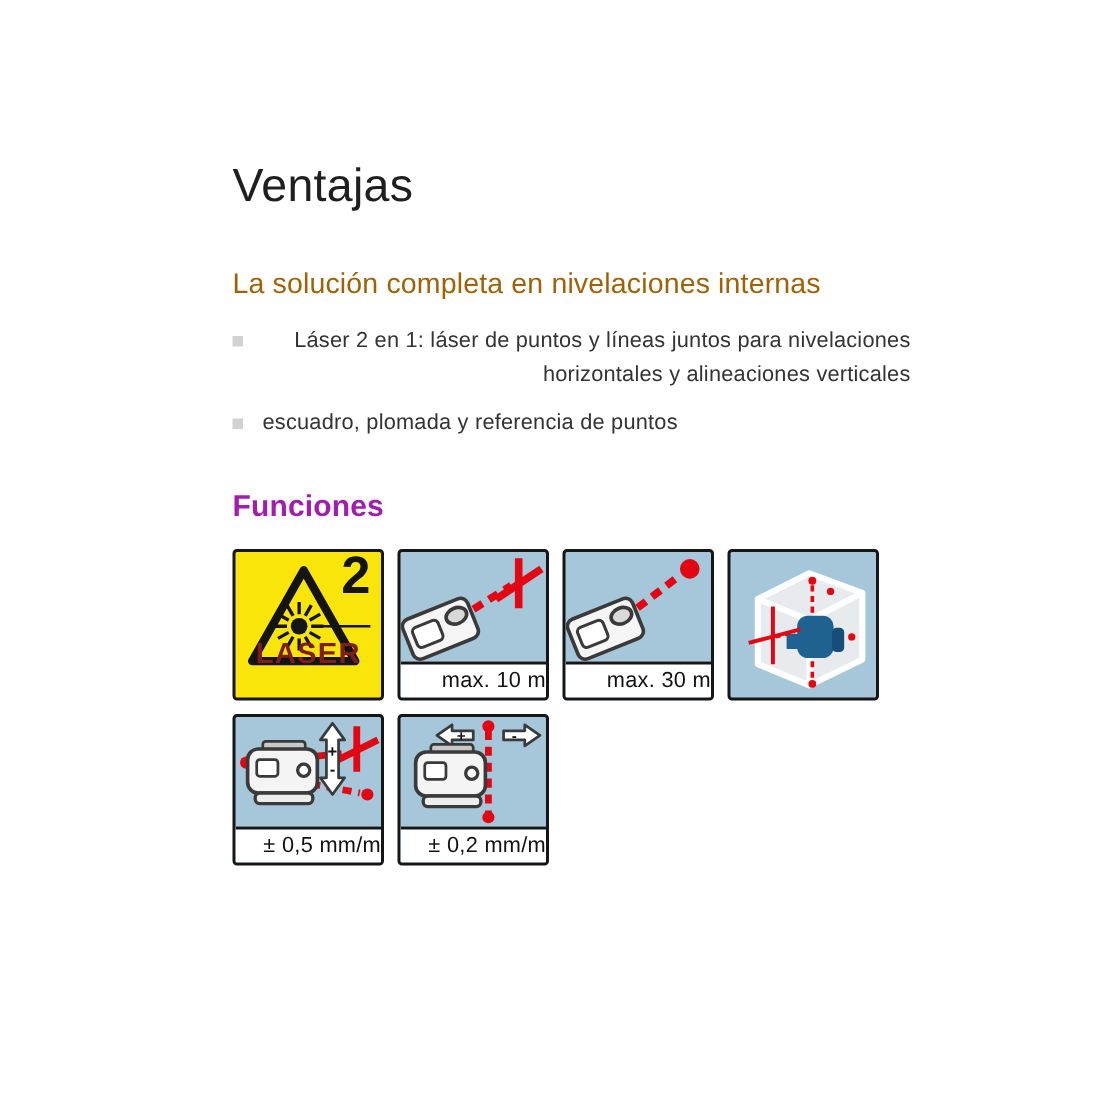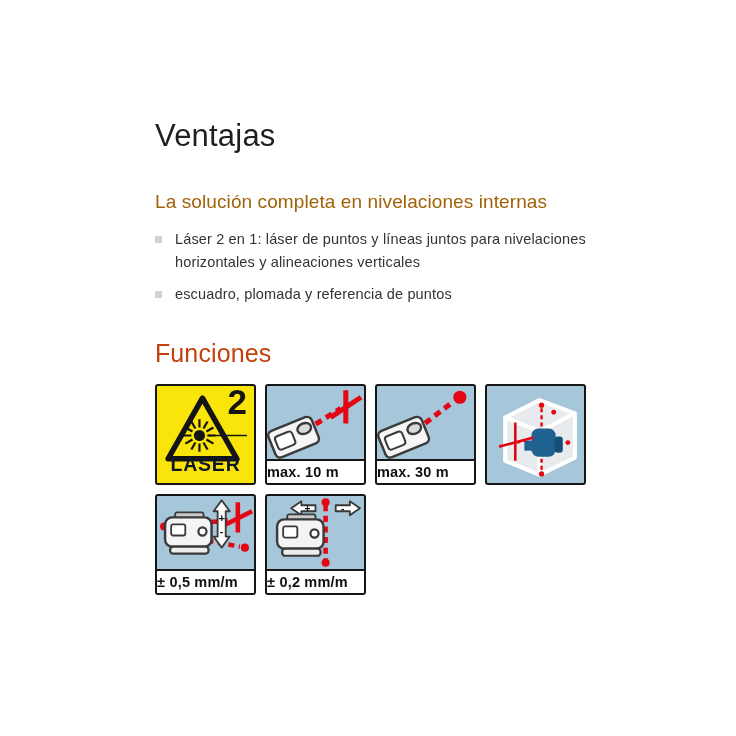--- a/index.html
+++ b/index.html
@@ -1,60 +1,60 @@
 <!DOCTYPE html>
 <html><head>
 <meta charset="utf-8">
 <style>
   html,body{margin:0;padding:0;}
   body{
     width:736px;height:736px;background:#ffffff;position:relative;
     font-family:"Liberation Sans", sans-serif;
     -webkit-font-smoothing:antialiased;
   }
-  .content{position:absolute;left:155px;top:106px;width:470px;margin-top:12px;}
+  .content{position:absolute;left:155px;top:106px;width:470px;}
   .page-title{
     margin:0;font-size:31px;font-weight:400;color:#1f1f1f;letter-spacing:.2px;
   }
   .section-subtitle{
     margin:37px 0 0 0;font-size:19px;font-weight:400;color:#a16207;letter-spacing:.1px;
   }
   ul.advantages{list-style:none;margin:15px 0 0 0;padding:0;}
   ul.advantages li{
     display:flex;align-items:flex-start;gap:13px;margin-bottom:9px;
     font-size:14.5px;line-height:23px;color:#333333;letter-spacing:.15px;
   }
   .bullet-marker{flex:none;width:7px;height:7px;background:#d2d2d2;margin-top:8px;}
-  .bullet-text{max-width:432px;}
+  .bullet-text{max-width:432px;text-align:right;}
   .functions-heading{
-    margin:33px 0 0 0;font-size:25px;font-weight:400;color:#c2410c;letter-spacing:.1px;
+    margin:33px 0 0 0;font-size:20px;font-weight:700;color:#a21caf;letter-spacing:.1px;
   }
   .tiles{
     margin-top:16px;display:grid;grid-template-columns:repeat(4,101px);
     gap:9px;width:431px;
   }
   .tile{
     width:101px;height:101px;box-sizing:border-box;
     border:2.5px solid #161616;border-radius:3px;background:#a6c6da;
     display:flex;flex-direction:column;overflow:hidden;
   }
   .tile.yellow{background:#fae50a;}
   .tile-art{flex:1;position:relative;}
   .tile-art svg{display:block;width:100%;height:100%;}
   .tile-caption{
     flex:none;height:22px;background:#ffffff;border-top:2.5px solid #161616;
-    font-weight:700;font-size:14.5px;color:#111111;text-align:left;
+    font-weight:400;font-size:14.5px;color:#111111;text-align:right;
     line-height:22px;letter-spacing:.2px;white-space:nowrap;
   }
   .laser-num{
     position:absolute;top:-4px;right:7px;font-size:35px;font-weight:700;color:#141414;
   }
   .laser-word{
-    position:absolute;bottom:7px;left:0;right:0;text-align:center;
-    font-size:19.5px;font-weight:700;color:#0f172a;letter-spacing:.8px;
+    position:absolute;bottom:17px;left:0;right:0;text-align:center;
+    font-size:19.5px;font-weight:700;color:#7f1d1d;letter-spacing:.8px;
   }
 </style>
 </head>
 <body>
 
 <div class="content">
 
   <h1 class="page-title">Ventajas</h1>
 
   <h2 class="section-subtitle">La solución completa en nivelaciones internas</h2>

